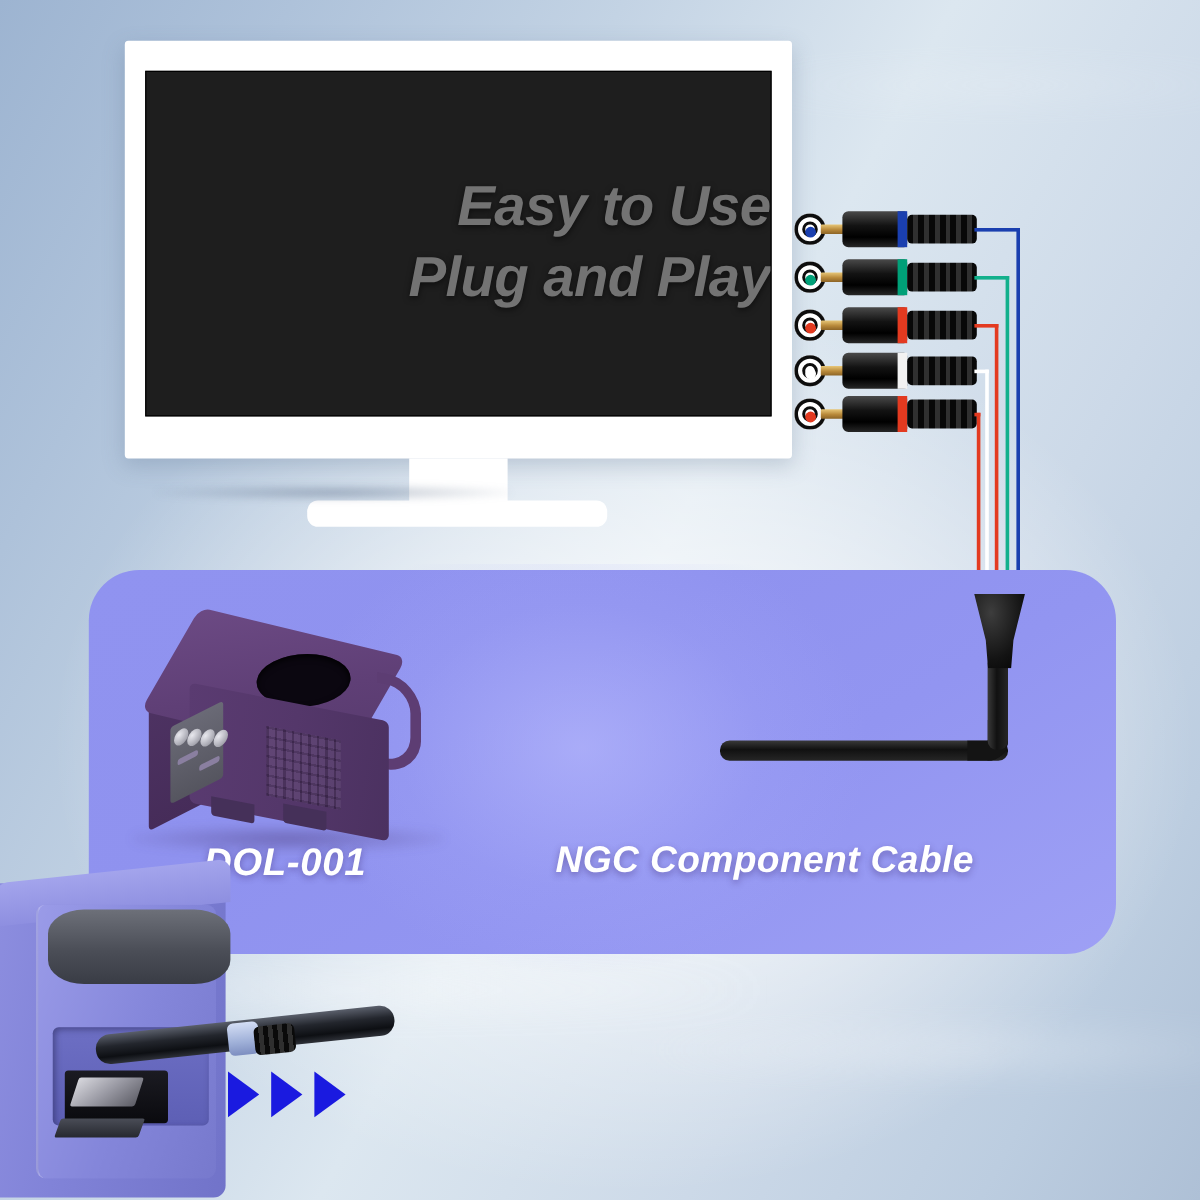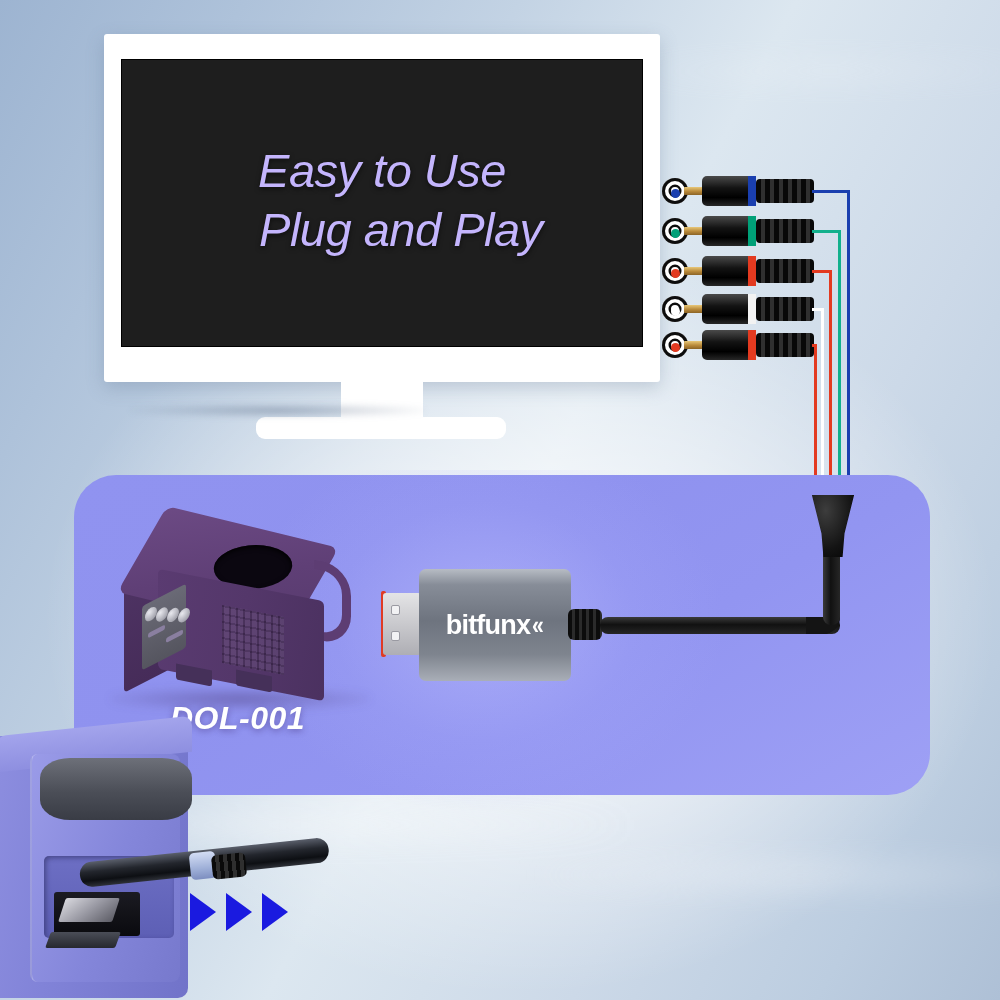--- a/index.html
+++ b/index.html
@@ -39,27 +39,27 @@
     background: #1e1e1e;
     border: 1px solid #000;
     box-sizing: border-box;
     overflow: hidden;
   }
   #tv-screen-text {
     position: absolute;
     left: 0; top: 50%;
     transform: translateY(-52%);
     width: 100%;
-    color: #c4b5fd;
-    font-weight: normal;
+    color: #737373;
+    font-weight: bold;
     font-style: italic;
     font-size: 47px;
     line-height: 1.26;
     letter-spacing: -0.5px;
-    text-align: center;
+    text-align: right;
     white-space: pre;
     text-shadow: 0 2px 5px rgba(0,0,0,0.55);
   }
   #tv-neck {
     position: absolute; left: 237px; top: 348px; width: 82px; height: 40px;
     background: #ffffff;
   }
   #tv-base {
     position: absolute; left: 152px; top: 383px; width: 250px; height: 22px;
     background: #ffffff;
@@ -470,33 +470,21 @@
       <div class="cube-port-dot" style="left:25px; top:18px;"></div>
       <div class="cube-port-dot" style="left:36px; top:24px;"></div>
       <div class="cube-mem-slot" style="left:6px; top:30px;"></div>
       <div class="cube-mem-slot" style="left:24px; top:44px;"></div>
     </div>
     <div class="cube-foot" style="left:58px; top:140px;"></div>
     <div class="cube-foot" style="left:118px; top:146px;"></div>
   </div>
   <div id="cap-dol">DOL-001</div>
 
-  <div id="adapter">
-    <div id="adapter-plug-red"></div>
-    <div id="adapter-plug">
-      <div class="plug-notch" style="top:12px;"></div>
-      <div class="plug-notch" style="top:38px;"></div>
-    </div>
-    <div id="adapter-body"></div>
-    <div id="adapter-logo">
-      <span>bitfunx</span>
-        <span id="adapter-logo-mark">«</span>
-    </div>
-    <div id="adapter-grommet"></div>
-  </div>
+  <div id="cap-cable">NGC Component Cable</div>
 
   <div id="cable-main"></div>
   <div id="cable-corner"></div>
   <div id="cable-elbow"></div>
   <div id="cable-boot"></div>
 
   <div id="closeup">
     <div id="cu-body"></div>
     <div id="cu-top"></div>
     <div id="cu-panelplate"></div>

